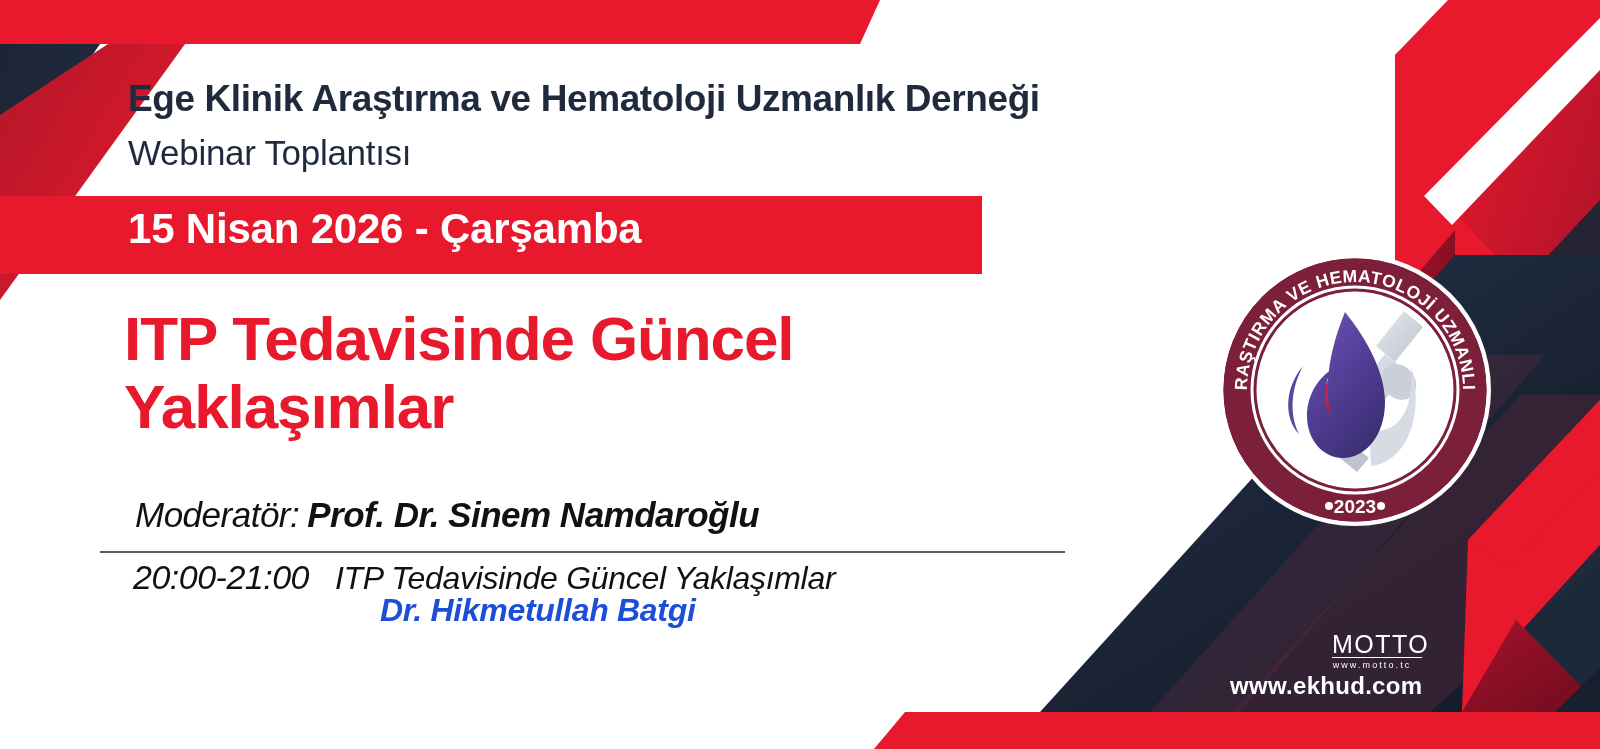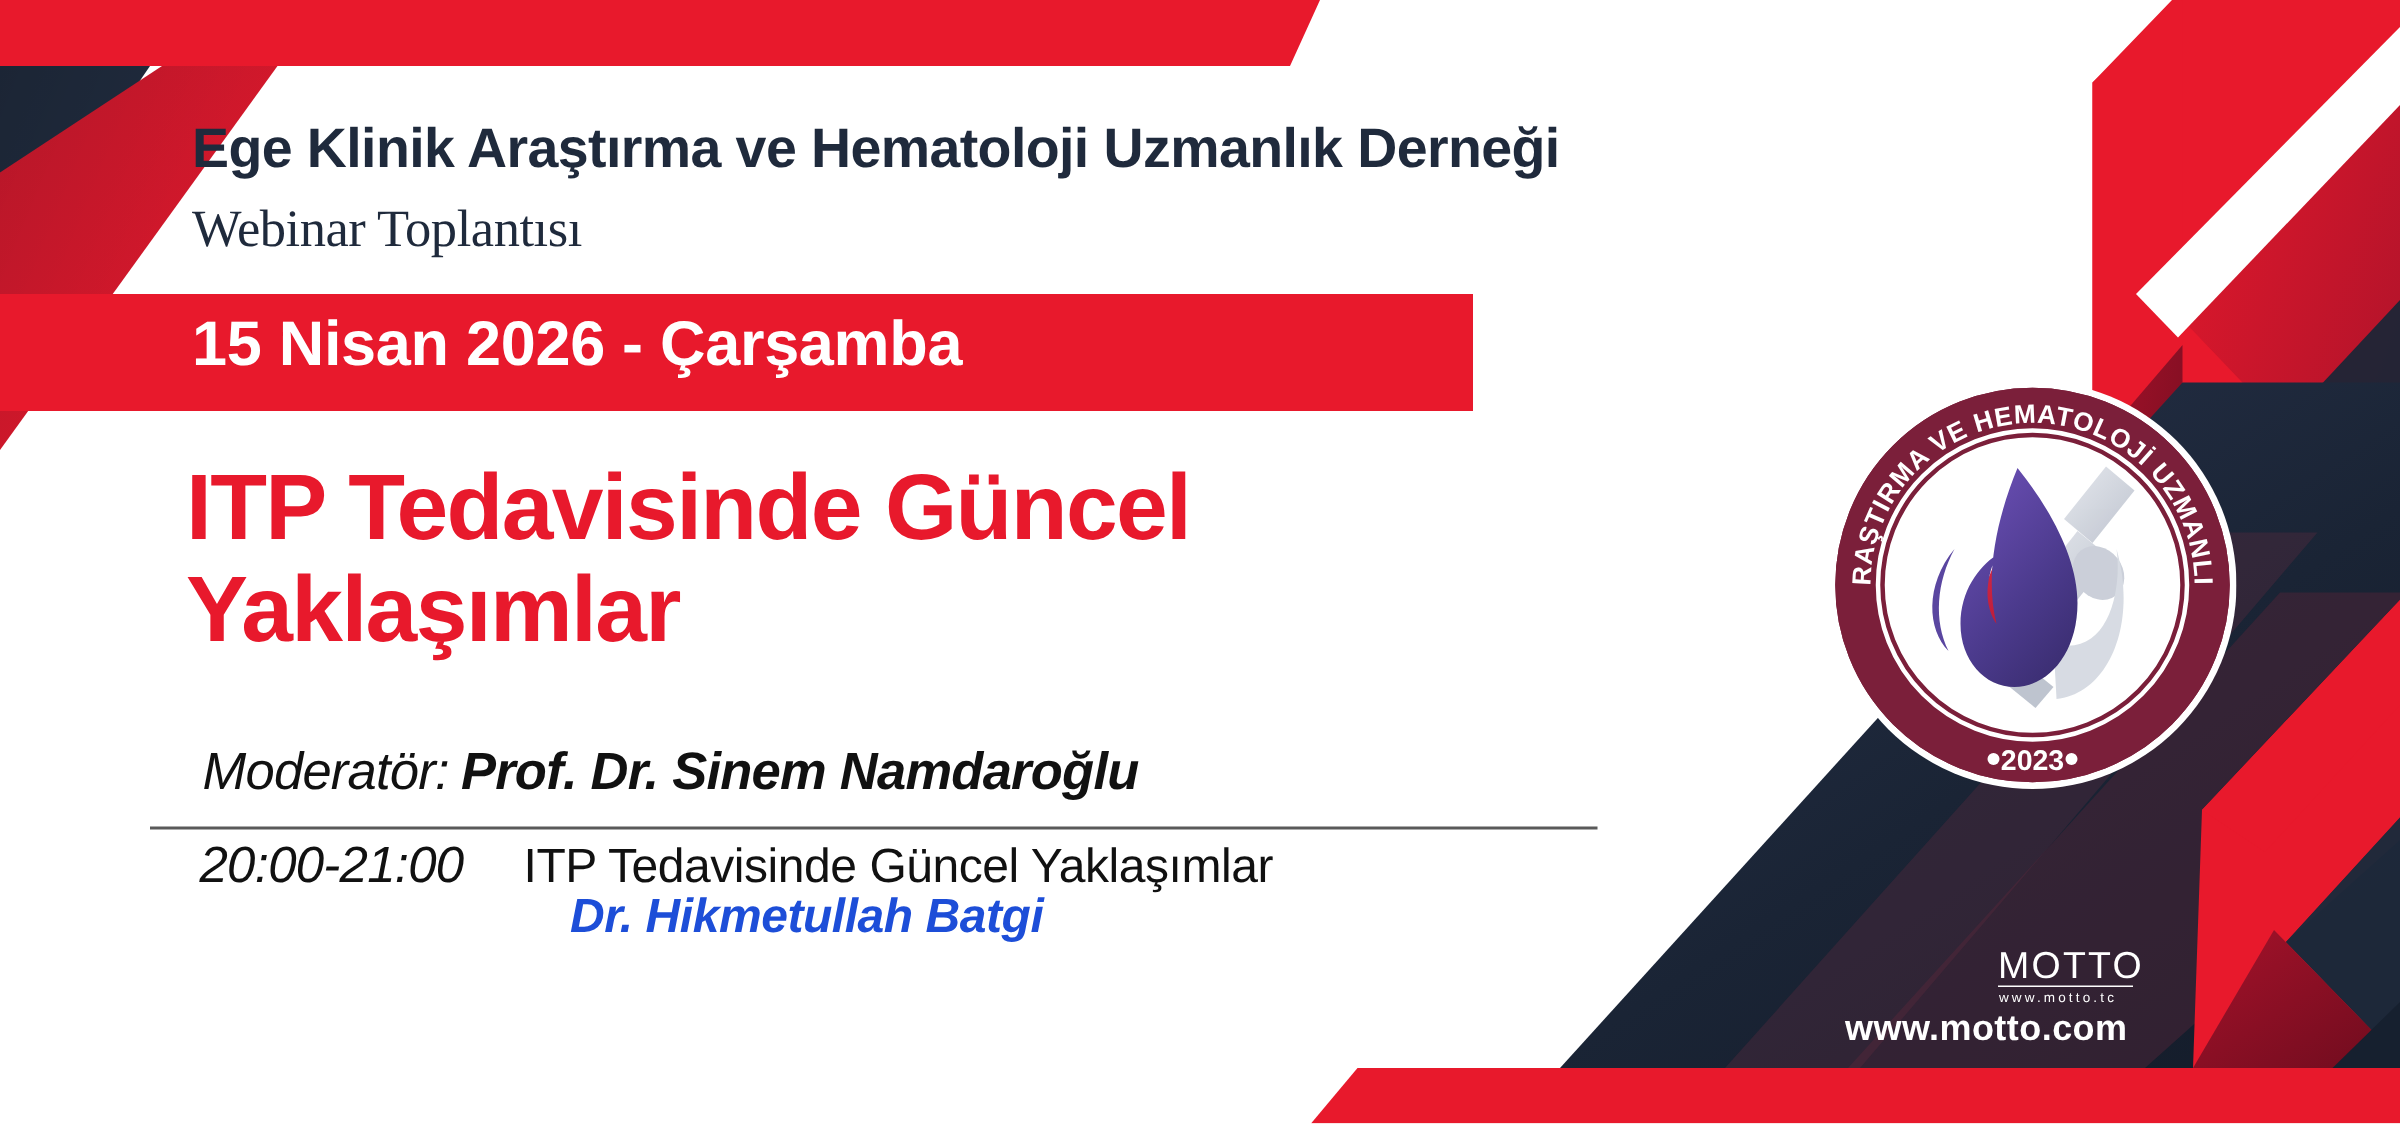--- a/index.html
+++ b/index.html
@@ -28,21 +28,20 @@
     white-space:nowrap;
   }
   .org-sub{
     position:absolute;
     left:128px; top:133px;
     font-size:35px;
     font-weight:400;
     letter-spacing:-0.3px;
     color:#1F2A3C;
     white-space:nowrap;
-    font-family:Liberation Serif, serif;
   }
 
   .date-band{
     position:absolute;
     left:0; top:196px;
     width:982px; height:78px;
     background:#E8192C;
   }
   .date-band-text{
     position:absolute;
@@ -101,23 +100,24 @@
     color:#111111;
   }
   .session-time{
     font-size:34px;
     font-style:italic;
     font-weight:400;
     letter-spacing:-0.5px;
   }
   .session-topic{
     font-size:32px;
+    font-style:italic;
     font-weight:400;
     letter-spacing:-0.3px;
-    margin-left:40px;
+    margin-left:26px;
   }
   .session-speaker{
     position:absolute;
     left:380px; top:592px;
     font-size:32px;
     font-style:italic;
     font-weight:700;
     letter-spacing:-0.3px;
     color:#1d4ed8;
     white-space:nowrap;
@@ -335,16 +335,16 @@
     <div class="session-row">
       <span class="session-time">20:00-21:00</span><span class="session-topic">ITP Tedavisinde Güncel Yaklaşımlar</span>
     </div>
     <div class="session-speaker">Dr. Hikmetullah Batgi</div>
 
     <div class="motto-logo">
       <div class="motto-word">MOTTO</div>
       <div class="motto-sub">www.motto.tc</div>
     </div>
 
-    <div class="site-url">www.motto.com</div>
+    <div class="site-url">www.ekhud.com</div>
 
   </div>
 </div>
 
 </body></html>

